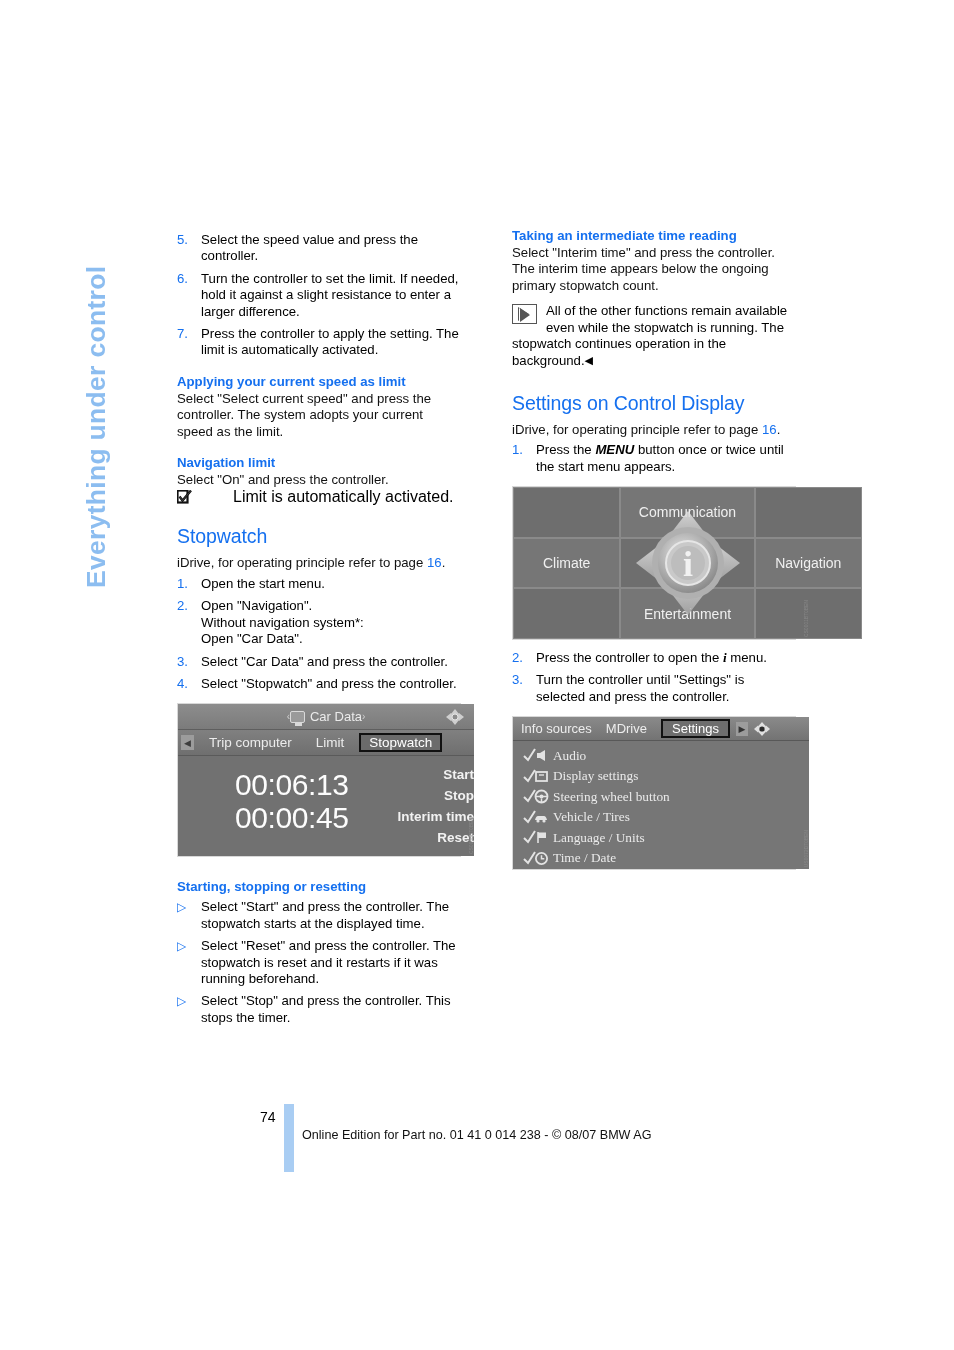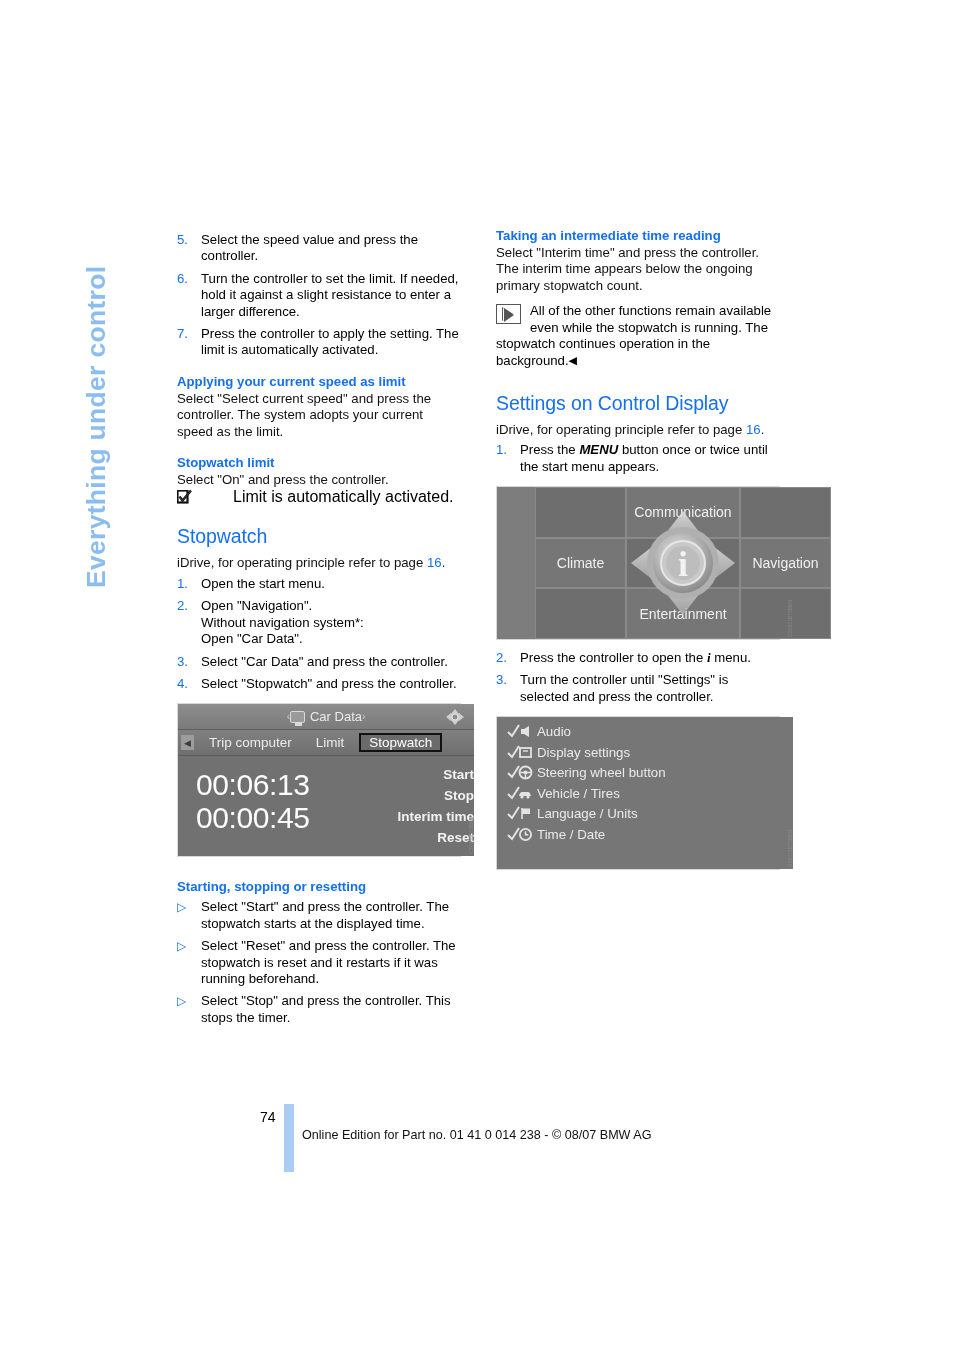--- a/index.html
+++ b/index.html
@@ -40,21 +40,21 @@
     letter-spacing: 0.3px;
   }
 
   
   .col {
     position: absolute;
     top: 228px;
     width: 284px;
   }
   .col-left  { left: 177px; }
-  .col-right { left: 496px; }
+  .col-right { left: 512px; }
 
   p, h2, h3, ol, ul { margin: 0; }
 
   h2.sec-title {
     font-size: 19.5px;
     font-weight: normal;
     color: #1570ef;
     line-height: 23px;
     margin: 19px 0 7px 0;
     letter-spacing: -0.1px;
@@ -243,20 +243,21 @@
   .cd-tabs .tab.sel {
     background: #6b6b6b;
     border: 2px solid #111;
     color: #ffffff;
     padding: 0px 8px;
   }
   .cd-body {
     position: relative;
     height: 98px;
     display: flex;
+    padding-left: 39px;
   }
   .cd-times {
     flex: 0 0 auto;
     padding: 12px 0 0 18px;
     font-size: 30px;
     font-weight: 300;
     line-height: 33px;
     color: #fdfdfd;
     letter-spacing: -0.4px;
   }
@@ -265,29 +266,28 @@
     padding: 8px 0 0 18px;
     font-size: 13.5px;
     line-height: 21px;
     color: #f2f2f2;
     font-weight: bold;
     text-align: right;
   }
 
   
   .sm {
-    width: 296px;
+    width: 349px;
     height: 152px;
     position: relative;
     overflow: hidden;
     background: #fca5a5;
     display: grid;
     grid-template-columns: 1fr 1.25fr 1fr;
     grid-template-rows: 1fr 1fr 1fr;
-    margin-left: 38px;
   }
   .sm .cell {
     border: 1px solid #8a8a8a;
     display: flex;
     align-items: center;
     justify-content: center;
     color: #f0f0f0;
     font-size: 14px;
     background: #767676;
   }
@@ -335,21 +335,21 @@
     color: #333;
     font-size: 9px;
     display: flex; align-items: center; justify-content: center;
     margin-right: 4px;
   }
   .st-tabs .ctrl {
     width: 20px; height: 17px;
     display: flex; align-items: center; justify-content: center;
     color: #e6e6e6;
   }
-  .st-list { padding: 4px 0 0 6px; }
+  .st-list { padding: 4px 0 0 6px; font-family: Liberation Serif, serif; }
   .st-row {
     display: flex;
     align-items: center;
     height: 20.5px;
     color: #eaeaea;
     font-size: 13.3px;
   }
   .st-row .ic {
     flex: 0 0 34px;
     display: flex;
@@ -403,21 +403,21 @@
       </li>
       <li>
         <span class="marker">7.</span>
         <span class="txt">Press the controller to apply the setting. The limit is automatically activated.</span>
       </li>
     </ol>
 
     <h3 class="sub-title">Applying your current speed as limit</h3>
     <p class="body">Select "Select current speed" and press the controller. The system adopts your current speed as the limit.</p>
 
-    <h3 class="sub-title">Stopwatch limit</h3>
+    <h3 class="sub-title">Navigation limit</h3>
     <p class="body">Select "On" and press the controller.</p>
     <div class="chk-line">
       <span class="chk-icon">
         <svg width="15" height="14" viewBox="0 0 15 14">
           <rect x="0.5" y="0.5" width="10" height="12" fill="none" stroke="#111" stroke-width="2.2"></rect>
           <path d="M2.5 6.5 L5.5 10.5 L14 0.5" fill="none" stroke="#111" stroke-width="2.4"></path>
           <path d="M2.5 6.5 L5.5 10.5 L14 0.5" fill="none" stroke="#fff" stroke-width="0.2"></path>
         </svg>
       </span>
       <span class="body">Limit is automatically activated.</span>
@@ -581,20 +581,35 @@
         <span class="txt"><span>Press the controller to open the </span><span class="bold" style="font-family:'Liberation Serif',serif">i</span><span> menu.</span></span>
       </li>
       <li>
         <span class="marker">3.</span>
         <span class="txt">Turn the controller until "Settings" is selected and press the controller.</span>
       </li>
     </ol>
 
     <div class="shot">
       <div class="st">
+        <div class="st-tabs">
+          <span class="tab">Info sources</span>
+          <span class="tab">MDrive</span>
+          <span class="tab sel">Settings</span>
+          <span class="rarrow">▶</span>
+          <span class="ctrl">
+            <svg width="18" height="16" viewBox="0 0 18 16">
+              <path d="M9 1 L13 5.5 L9 8 L5 5.5 Z" fill="#e0e0e0"></path>
+              <path d="M9 15 L5 10.5 L9 8 L13 10.5 Z" fill="#e0e0e0"></path>
+              <path d="M1 8 L5 4.5 L7.5 8 L5 11.5 Z" fill="#e0e0e0"></path>
+              <path d="M17 8 L13 4.5 L10.5 8 L13 11.5 Z" fill="#e0e0e0"></path>
+              <circle cx="9" cy="8" r="2.6" fill="#2a2a2a"></circle>
+            </svg>
+          </span>
+        </div>
         <div class="st-list">
           <div class="st-row">
             <span class="ic">
               <svg width="26" height="15" viewBox="0 0 26 15">
                 <path d="M1 8 L5 12 L12 1" fill="none" stroke="#e3e3e3" stroke-width="2"></path>
                 <path d="M14 5 h3 l5-3 v11 l-5-3 h-3 z" fill="#e3e3e3"></path>
               </svg>
             </span>
             <span>Audio</span>
           </div>

